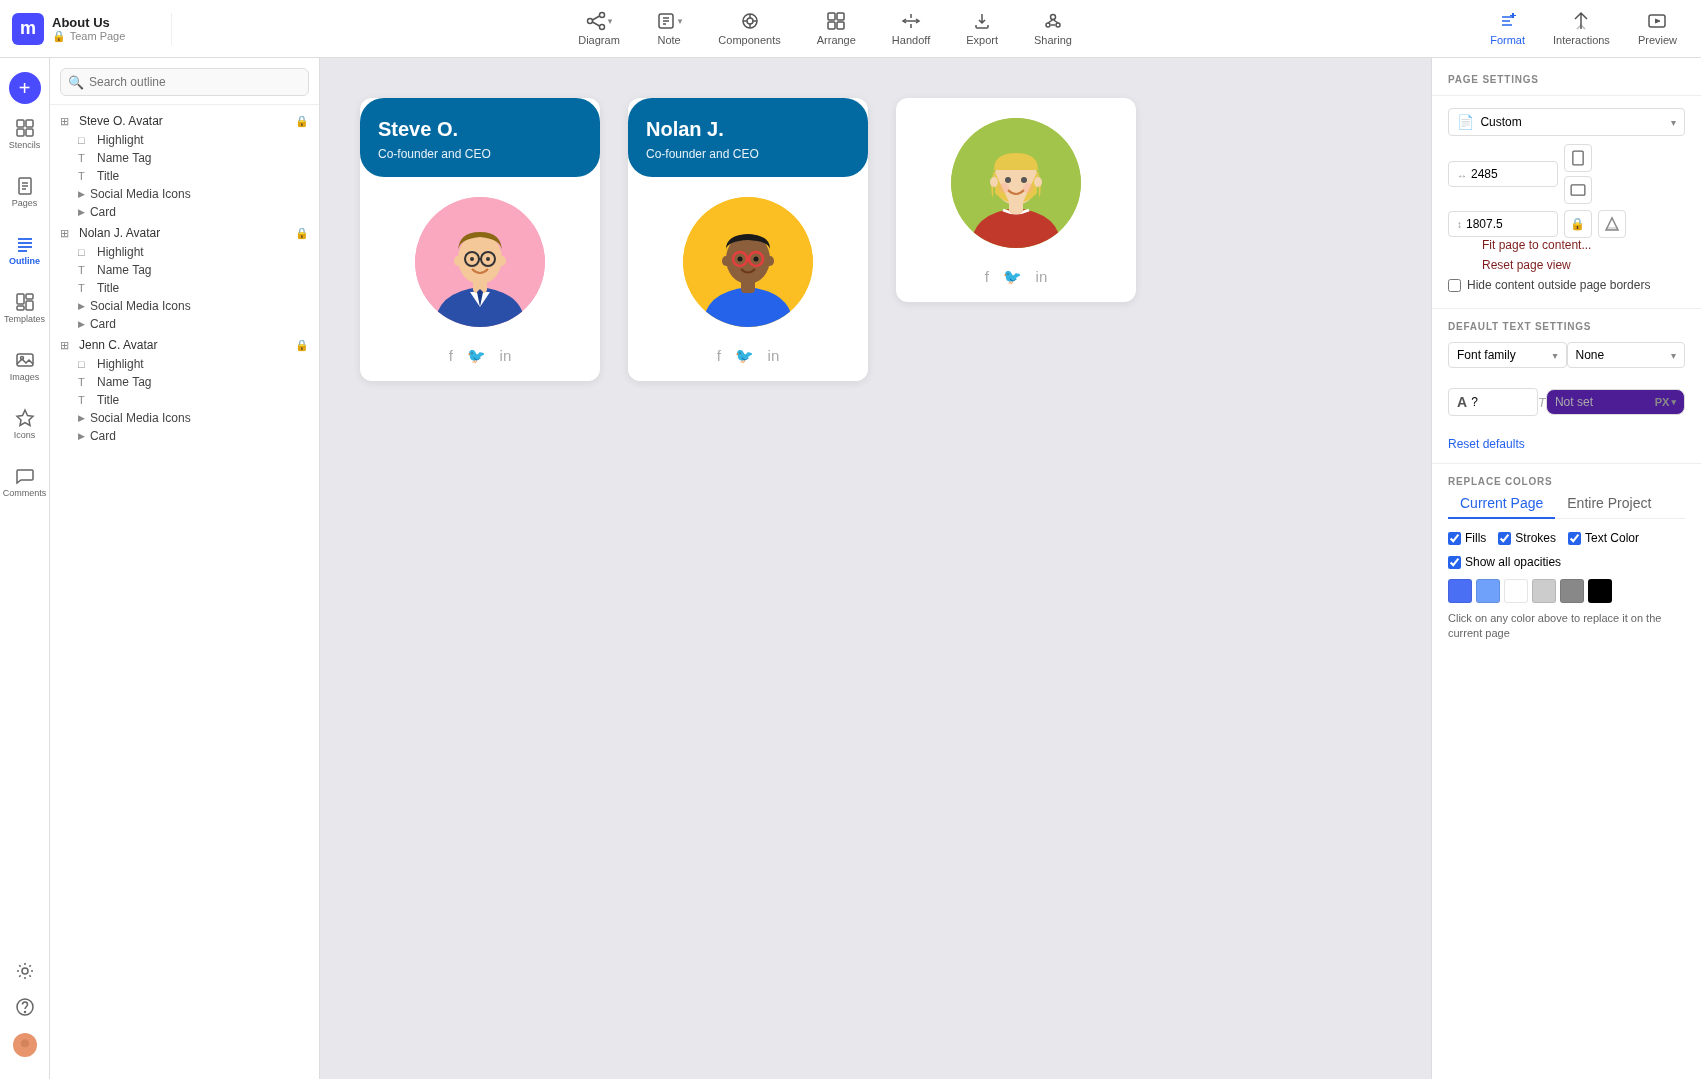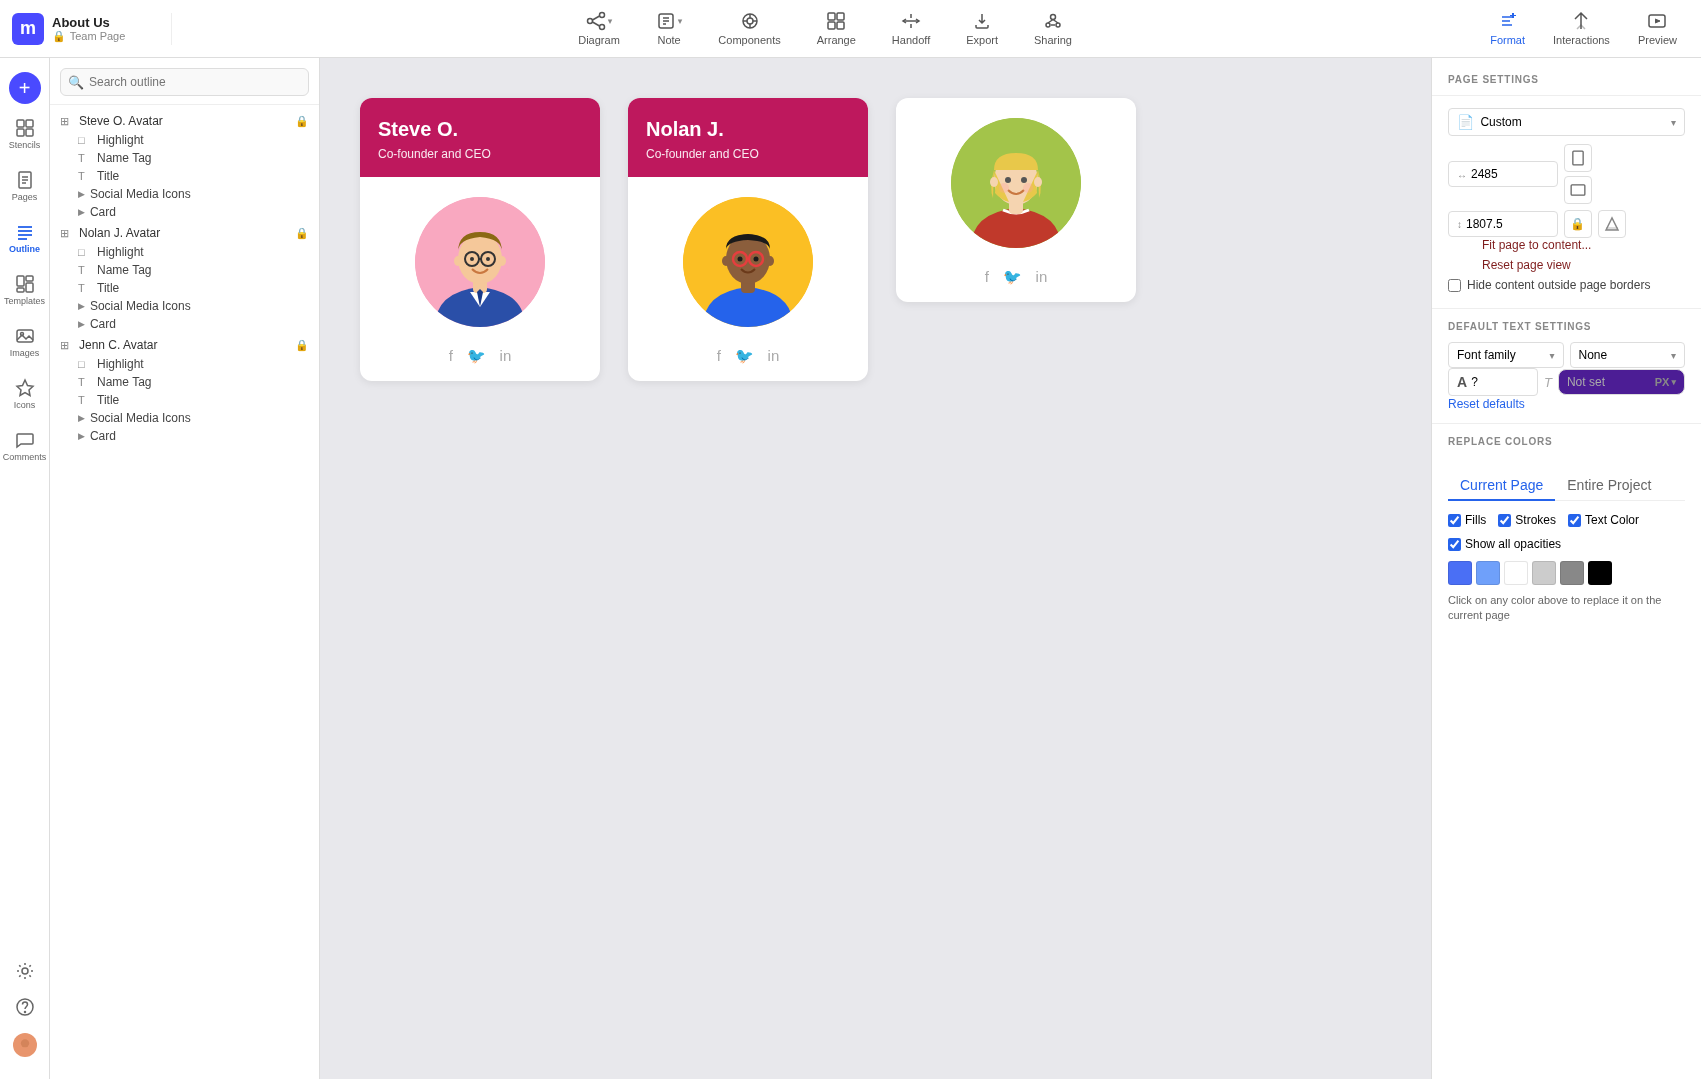--- a/index.html
+++ b/index.html
@@ -20,21 +20,21 @@
     .right-tb-item.active { color: #2563eb; }
 
     
     #main { display: flex; flex: 1; overflow: hidden; }
 
     
     #iconbar { width: 50px; background: #fff; border-right: 1px solid #ddd; display: flex; flex-direction: column; align-items: center; padding: 8px 0; gap: 2px; }
     .iconbar-item { display: flex; flex-direction: column; align-items: center; padding: 6px 4px; cursor: pointer; color: #666; font-size: 9px; gap: 2px; border-radius: 6px; width: 44px; }
     .iconbar-item.active { color: #2563eb; }
     .iconbar-item svg { width: 20px; height: 20px; }
-    .iconbar-top { display: flex; flex-direction: column; align-items: center; gap: 8px; flex: 1; }
+    .iconbar-top { display: flex; flex-direction: column; align-items: center; gap: 14px; flex: 1; }
     .iconbar-bottom { display: flex; flex-direction: column; align-items: center; gap: 4px; padding-bottom: 8px; }
     #add-btn { width: 32px; height: 32px; background: #4a4aff; border-radius: 50%; display: flex; align-items: center; justify-content: center; color: #fff; font-size: 20px; cursor: pointer; margin: 6px 0; }
 
     
     #outline-panel { width: 270px; background: #fff; border-right: 1px solid #ddd; display: flex; flex-direction: column; overflow: hidden; }
     #search-bar { padding: 10px 10px 8px; border-bottom: 1px solid #eee; }
     #search-input { width: 100%; padding: 6px 10px 6px 28px; border: 1px solid #ddd; border-radius: 6px; font-size: 12px; background: #f9f9f9; color: #333; outline: none; }
     #search-wrap { position: relative; }
     #search-icon-el { position: absolute; left: 8px; top: 50%; transform: translateY(-50%); color: #aaa; font-size: 13px; }
     #outline-tree { flex: 1; overflow-y: auto; padding: 6px 0; }
@@ -48,21 +48,21 @@
     .tree-child { padding-left: 28px; display: flex; align-items: center; gap: 5px; font-size: 12px; color: #444; padding-top: 2px; padding-bottom: 2px; }
     .tree-expand { font-size: 9px; color: #888; cursor: pointer; }
 
     
     #canvas { flex: 1; background: #e8e8ec; overflow: auto; display: flex; align-items: flex-start; justify-content: flex-start; padding: 40px; }
     #canvas-inner { display: flex; gap: 28px; align-items: flex-start; }
 
     
     .profile-card { background: #fff; border-radius: 12px; width: 240px; box-shadow: 0 2px 8px rgba(0,0,0,0.08); overflow: hidden; }
     .card-header { padding: 20px 18px 16px; color: #fff; }
-    .card-header.blue { background: #be185d; }
+    .card-header.blue { background: #0369a1; border-radius: 24px; }
     .card-name { font-size: 20px; font-weight: 700; margin-bottom: 6px; }
     .card-title { font-size: 12px; opacity: 0.9; }
     .card-avatar-area { display: flex; justify-content: center; padding: 20px 0 10px; }
     .avatar-circle { width: 130px; height: 130px; border-radius: 50%; overflow: hidden; display: flex; align-items: center; justify-content: center; }
     .avatar-steve { background: #f9a8c0; }
     .avatar-nolan { background: #fbbf24; }
     .avatar-jenn { background: #a3c44a; }
     .card-social { display: flex; justify-content: center; gap: 14px; padding: 10px 0 16px; }
 
     
@@ -73,30 +73,30 @@
     .panel-select { border: 1px solid #ddd; border-radius: 4px; padding: 5px 8px; font-size: 12px; width: 100%; display: flex; align-items: center; justify-content: space-between; cursor: pointer; background: #fff; }
     .panel-select-arrow { color: #888; font-size: 10px; }
     .dimension-field { border: 1px solid #ddd; border-radius: 4px; padding: 5px 8px; font-size: 12px; width: 110px; display: flex; align-items: center; gap: 4px; }
     .dim-icon { color: #888; font-size: 10px; }
     .dim-input { border: none; outline: none; font-size: 12px; width: 70px; background: transparent; }
     .panel-icon-btn { width: 28px; height: 28px; border: 1px solid #ddd; border-radius: 4px; display: flex; align-items: center; justify-content: center; cursor: pointer; color: #666; font-size: 13px; }
     .panel-link { color: #7f1d1d; font-size: 12px; cursor: pointer; text-decoration: none; display: block; margin-bottom: 6px; margin-left: 34px; }
     .checkbox-row { display: flex; align-items: center; gap: 6px; font-size: 12px; color: #444; margin-bottom: 4px; }
     .checkbox-row input { accent-color: #2563eb; }
     .section-title { font-size: 10px; font-weight: 700; letter-spacing: 0.08em; color: #888; margin-bottom: 10px; }
-    .font-row { display: flex; align-items: center; gap: 6px; margin-bottom: 0; }
+    .font-row { display: flex; align-items: center; margin-bottom: 20px; }
     .font-select { border: 1px solid #ddd; border-radius: 4px; padding: 5px 8px; font-size: 12px; flex: 1; display: flex; align-items: center; justify-content: space-between; cursor: pointer; background: #fff; }
     .font-size-field { border: 1px solid #ddd; border-radius: 4px; padding: 5px 8px; font-size: 12px; width: 90px; display: flex; align-items: center; gap: 4px; }
     .font-a { font-size: 14px; font-weight: 600; color: #555; }
     .font-input { border: none; outline: none; width: 40px; font-size: 12px; background: transparent; }
     .font-style-icon { color: #888; font-size: 13px; }
     .not-set-field { border: 1px solid #ddd; border-radius: 8px; padding: 5px 8px; font-size: 12px; width: 100%; display: flex; align-items: center; justify-content: space-between; cursor: pointer; background: #4c1d95; color: #aaa; }
     .reset-link { color: #2563eb; font-size: 12px; cursor: pointer; }
     .replace-colors-section { padding: 12px 16px; }
-    .replace-title { font-size: 10px; font-weight: 700; letter-spacing: 0.08em; color: #888; margin-bottom: 24px; }
+    .replace-title { font-size: 10px; font-weight: 700; letter-spacing: 0.08em; color: #888; margin-bottom: 2px; }
     .tab-row { display: flex; gap: 0; margin-bottom: 12px; border-bottom: 1px solid #eee; }
     .tab-btn { padding: 6px 12px; font-size: 14px; cursor: pointer; color: #666; border-bottom: 2px solid transparent; margin-bottom: -1px; }
     .tab-btn.active { color: #2563eb; border-bottom-color: #2563eb; }
     .checkbox-group { display: flex; align-items: center; gap: 12px; margin-bottom: 10px; flex-wrap: wrap; }
     .cb-item { display: flex; align-items: center; gap: 4px; font-size: 12px; }
     .cb-item input { accent-color: #2563eb; }
     .color-swatches { display: flex; gap: 4px; flex-wrap: wrap; margin-bottom: 8px; }
     .swatch { width: 24px; height: 24px; border-radius: 3px; cursor: pointer; border: 1px solid rgba(0,0,0,0.1); }
     .color-hint { font-size: 11px; color: #666; line-height: 1.4; }
     .dimensions-row { display: flex; align-items: center; gap: 6px; }

